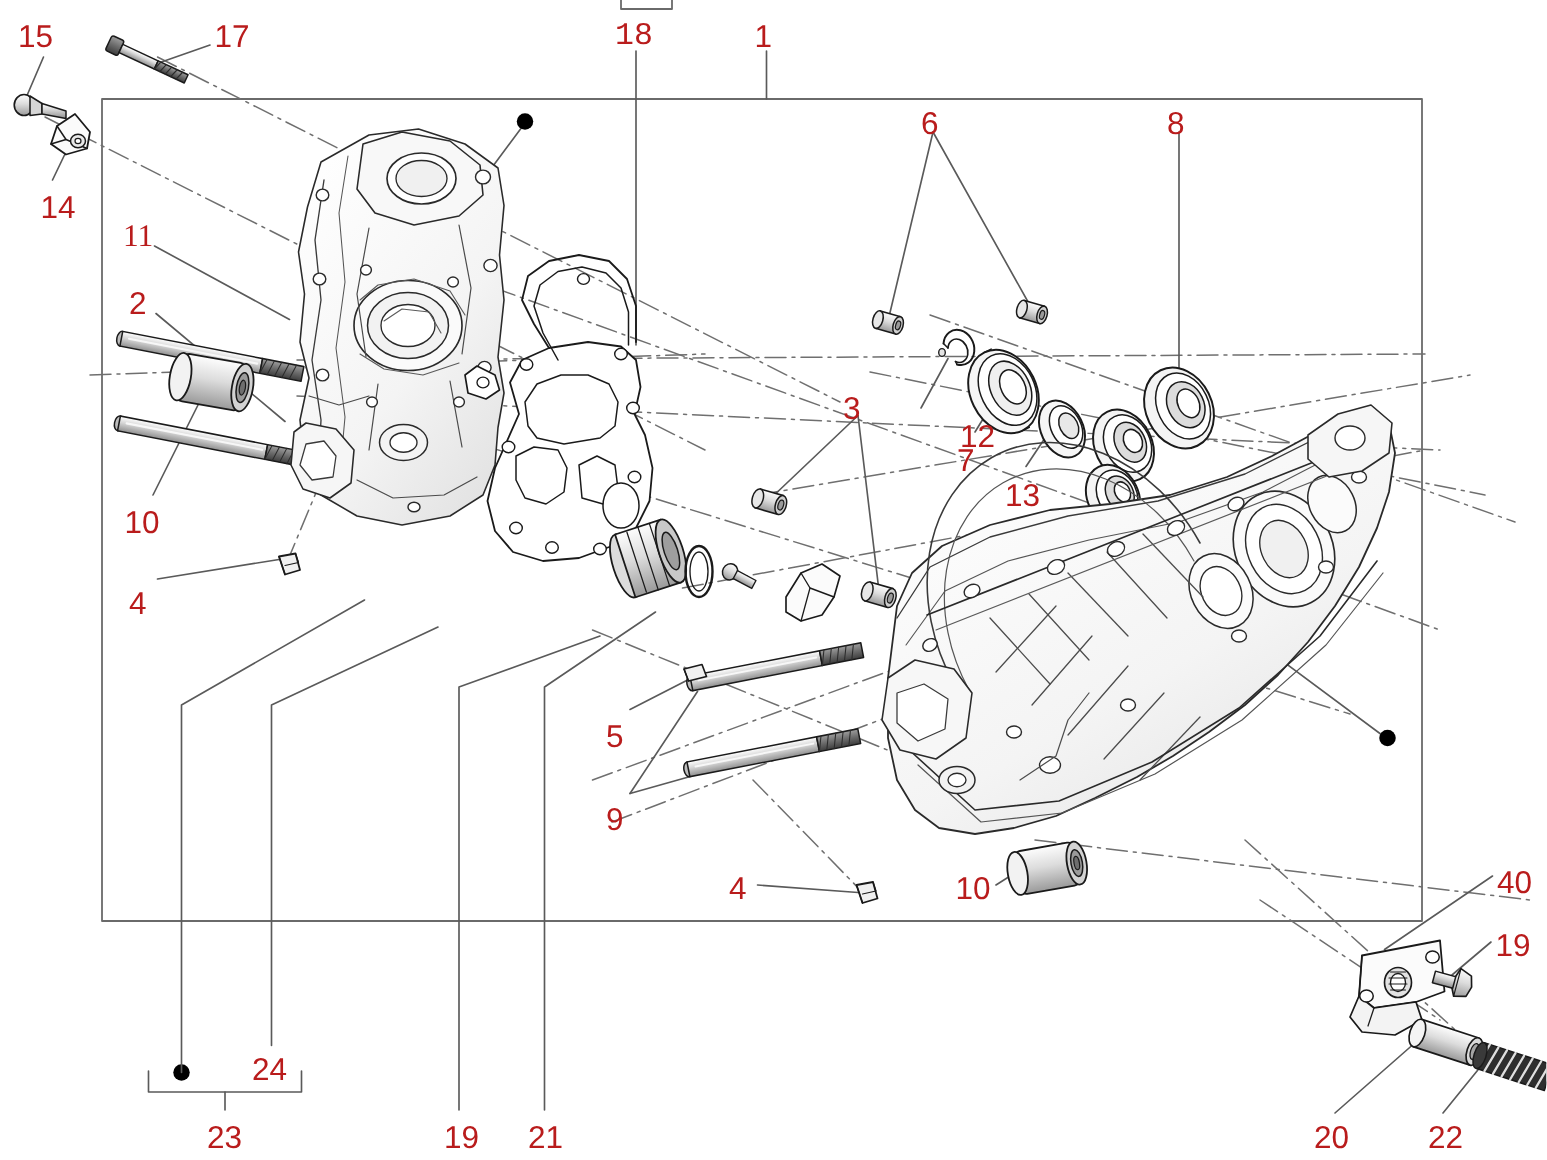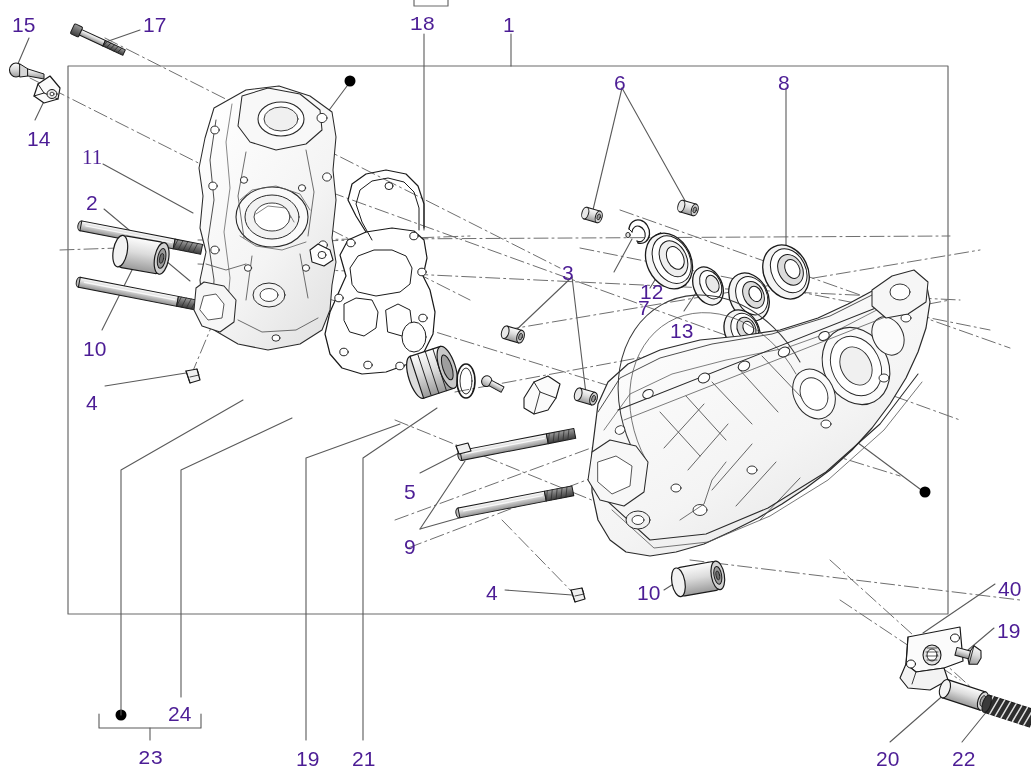--- a/index.html
+++ b/index.html
@@ -21,21 +21,21 @@
     left: 0;
     top: 0;
     width: 1031px;
     height: 773px;
   }
   .callout {
     position: absolute;
     font-family: "Liberation Sans", sans-serif;
     font-size: 21px;
     font-weight: normal;
-    color: #4c1d95;
+    color: #b91c1c;
     line-height: 1;
     white-space: nowrap;
     user-select: none;
   }
 </style>
 </head>
 <body>
 
 <div id="page">
 
@@ -649,19 +649,19 @@
   <div class="callout" style="left:670px; top:320px;">13</div>
   <div class="callout" style="left:83px;  top:338px;">10</div>
   <div class="callout" style="left:86px;  top:392px;">4</div>
   <div class="callout" style="left:404px; top:481px;">5</div>
   <div class="callout" style="left:404px; top:536px;">9</div>
   <div class="callout" style="left:486px; top:582px;">4</div>
   <div class="callout" style="left:637px; top:582px;">10</div>
   <div class="callout" style="left:998px; top:578px;">40</div>
   <div class="callout" style="left:997px; top:620px;">19</div>
   <div class="callout" style="left:168px; top:703px;">24</div>
-  <div class="callout" style="left:138px; top:748px;font-family:Liberation Mono, monospace;">23</div>
+  <div class="callout" style="left:138px; top:748px;">23</div>
   <div class="callout" style="left:296px; top:748px;">19</div>
   <div class="callout" style="left:352px; top:748px;">21</div>
   <div class="callout" style="left:876px; top:748px;">20</div>
   <div class="callout" style="left:952px; top:748px;text-align:right;">22</div>
 
 </div>
 
 </body></html>

